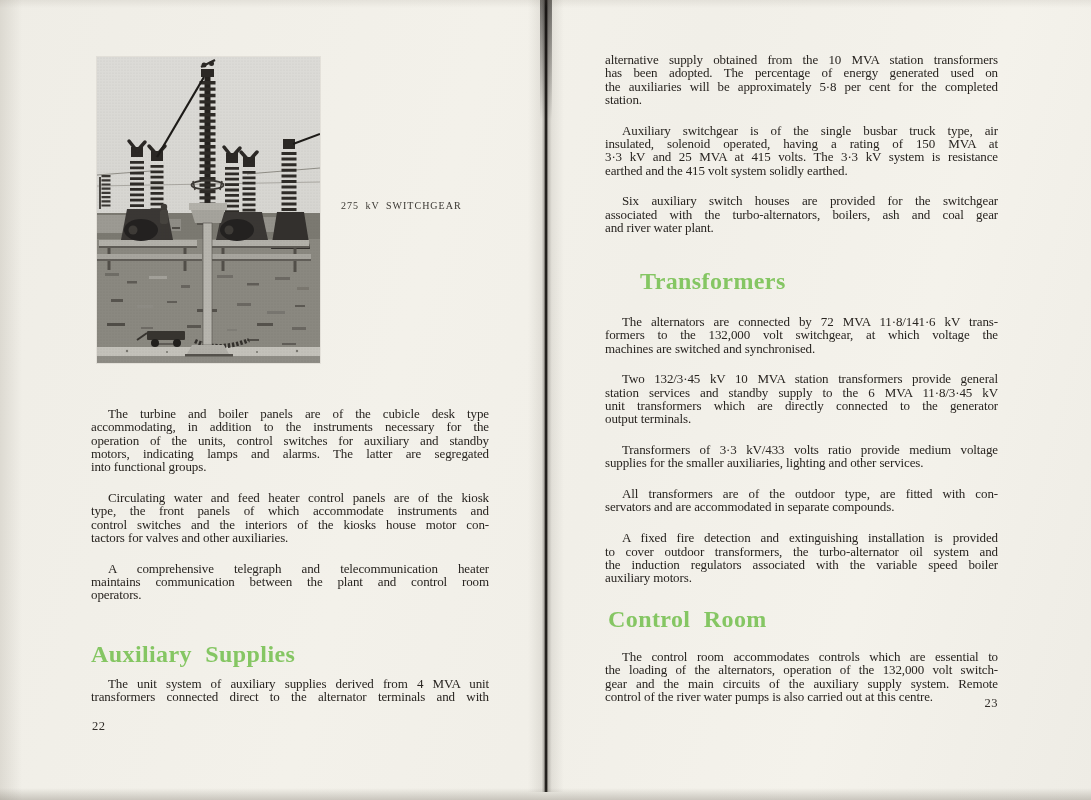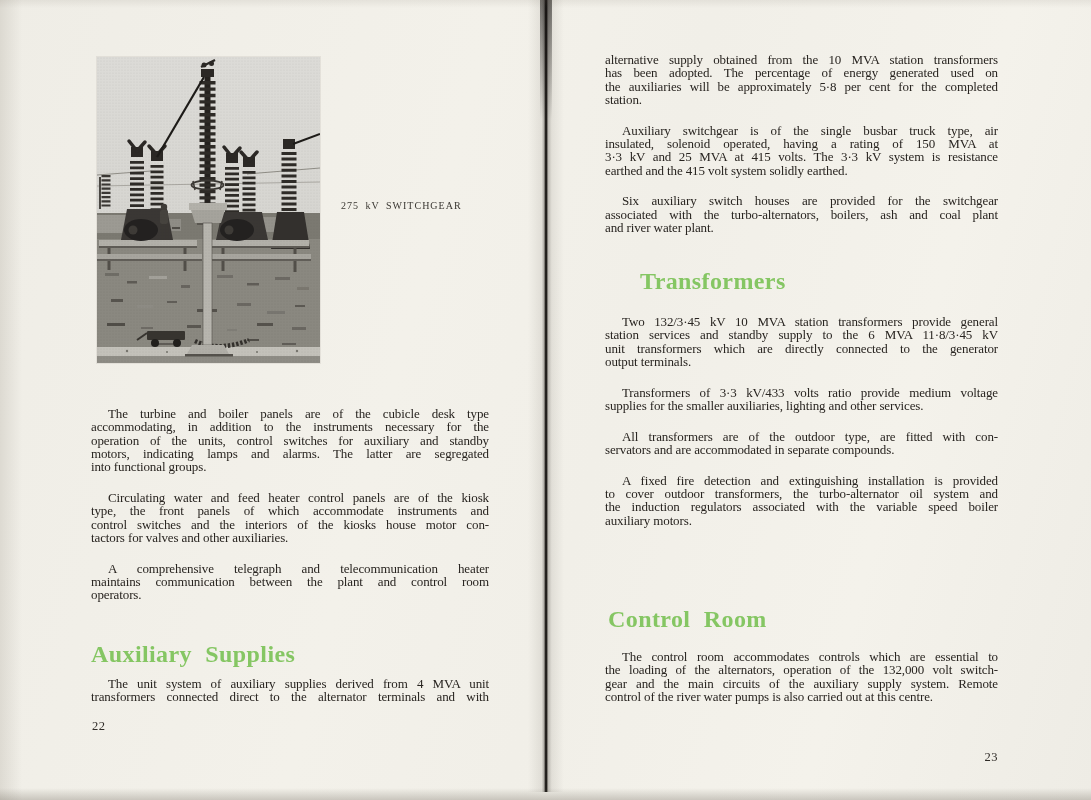--- a/index.html
+++ b/index.html
@@ -82,21 +82,21 @@
   .block-a{left:91px;top:407px;width:398px;}
   .heading-aux{left:91px;top:641px;}
   .block-b{left:91px;top:677px;width:398px;}
   .pagenum-left{left:92px;top:719px;}
 
   .block-c{left:605px;top:53px;width:393px;}
   .heading-trans{left:640px;top:268px;}
   .block-d{left:605px;top:315px;width:393px;}
   .heading-cr{left:608px;top:606px;}
   .block-e{left:605px;top:650px;width:393px;}
-  .pagenum-right{left:605px;top:750px;width:393px;text-align:right;}
+  .pagenum-right{left:605px;top:696px;width:393px;text-align:right;}
 </style>
 </head>
 <body>
 
 <div class="spread">
 
   <div class="page page-left">
 
     <figure class="photo">
       <svg viewBox="0 0 223 306" width="223" height="306">
@@ -291,28 +291,33 @@
           <div class="line last">station.</div>
         </div>
         <div class="para">
           <div class="line first">Auxiliary switchgear is of the single busbar truck type, air</div>
           <div class="line">insulated, solenoid operated, having a rating of 150 MVA at</div>
           <div class="line">3·3 kV and 25 MVA at 415 volts. The 3·3 kV system is resistance</div>
           <div class="line last">earthed and the 415 volt system solidly earthed.</div>
         </div>
         <div class="para">
           <div class="line first">Six auxiliary switch houses are provided for the switchgear</div>
-          <div class="line">associated with the turbo-alternators, boilers, ash and coal plant</div>
+          <div class="line">associated with the turbo-alternators, boilers, ash and coal gear</div>
           <div class="line last">and river water plant.</div>
         </div>
       </div>
 
     <h2 class="heading heading-trans">Transformers</h2>
 
     <div class="textblock block-d">
+        <div class="para">
+          <div class="line first">The alternators are connected by 72 MVA 11·8/141·6 kV trans-</div>
+          <div class="line">formers to the 132,000 volt switchgear, at which voltage the</div>
+          <div class="line last">machines are switched and synchronised.</div>
+        </div>
         <div class="para">
           <div class="line first">Two 132/3·45 kV 10 MVA station transformers provide general</div>
           <div class="line">station services and standby supply to the 6 MVA 11·8/3·45 kV</div>
           <div class="line">unit transformers which are directly connected to the generator</div>
           <div class="line last">output terminals.</div>
         </div>
         <div class="para">
           <div class="line first">Transformers of 3·3 kV/433 volts ratio provide medium voltage</div>
           <div class="line last">supplies for the smaller auxiliaries, lighting and other services.</div>
         </div>

